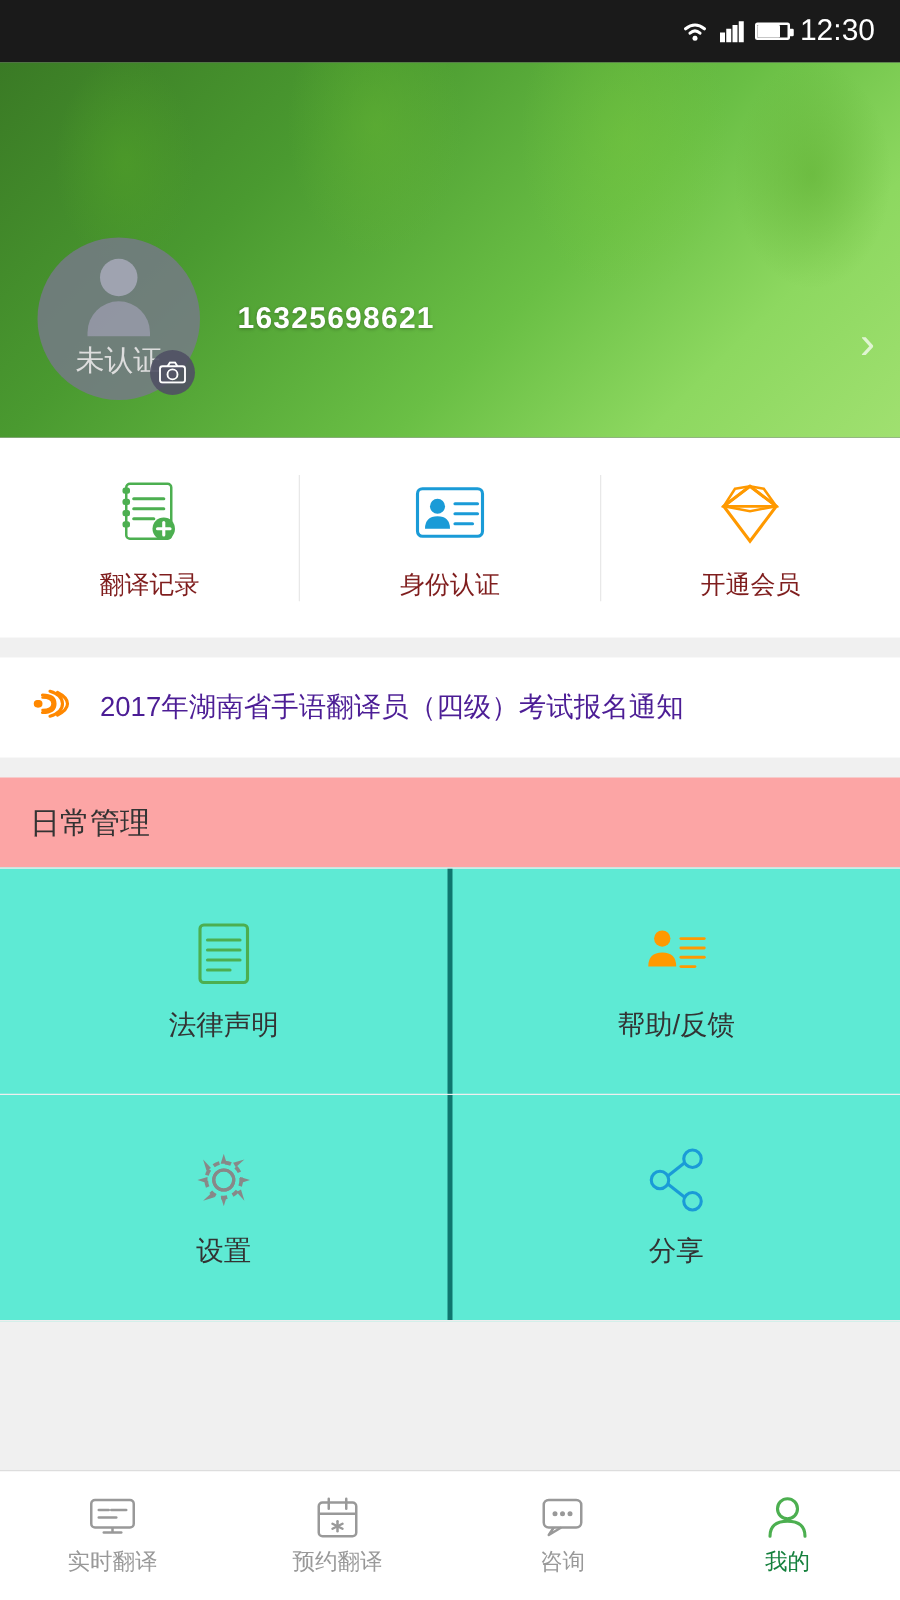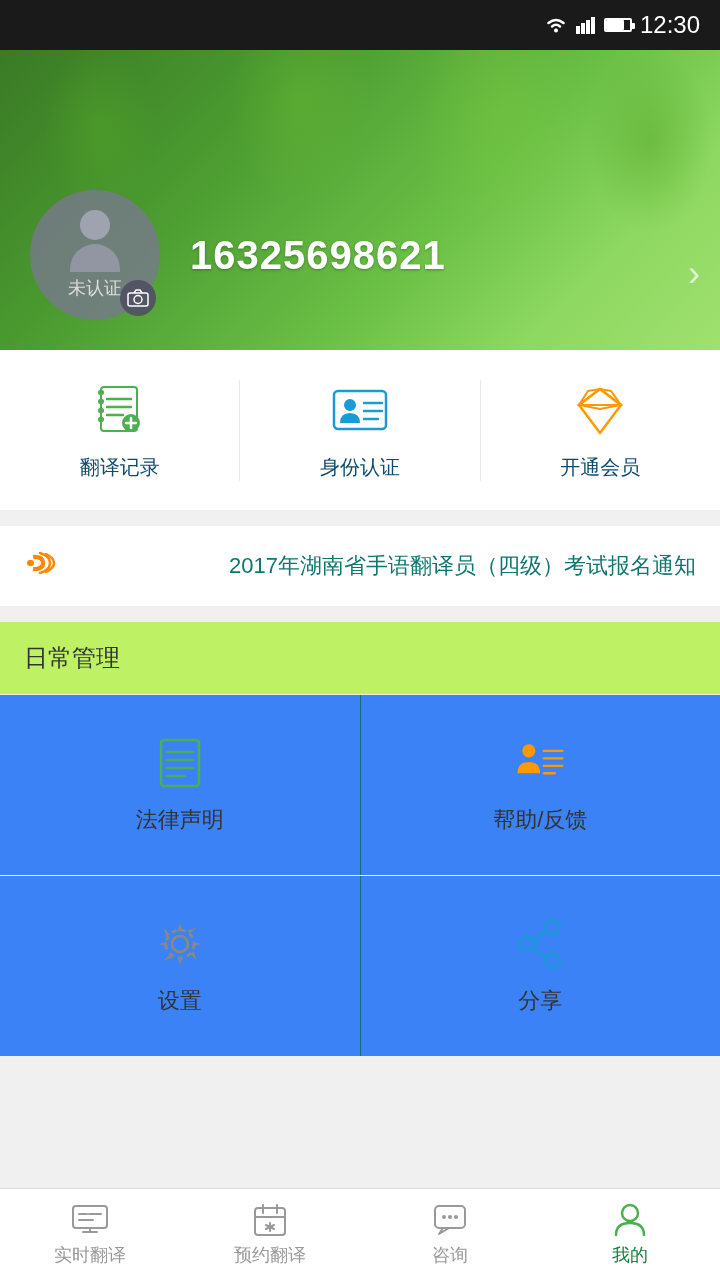--- a/index.html
+++ b/index.html
@@ -119,41 +119,41 @@
       margin: 0 auto 4px;
     }
     .avatar-body {
       width: 50px;
       height: 28px;
       border-radius: 25px 25px 0 0;
       background: rgba(160,160,180,0.7);
     }
     .avatar-label {
       color: #ddd;
-      font-size: 18px;
+      font-size: 23px;
       margin-top: 4px;
     }
     .camera-btn {
       position: absolute;
       bottom: 4px;
       right: 4px;
       width: 36px;
       height: 36px;
       border-radius: 50%;
       background: rgba(80,80,100,0.9);
       display: flex;
       align-items: center;
       justify-content: center;
     }
     .profile-info {
       flex: 1;
     }
     .profile-phone {
       color: white;
-      font-size: 40px;
+      font-size: 24px;
       font-weight: 600;
       text-shadow: 0 1px 3px rgba(0,0,0,0.3);
       letter-spacing: 1px;
     }
     .profile-id-row {
       display: flex;
       align-items: center;
       gap: 10px;
       margin-top: 8px;
     }
@@ -196,99 +196,98 @@
     }
     .qa-icon {
       width: 60px;
       height: 60px;
       display: flex;
       align-items: center;
       justify-content: center;
     }
     .qa-label {
       font-size: 20px;
-      color: #0c4a6e;
+      color: #7f1d1d;
     }
 
     
     .announcement {
       background: white;
       margin-top: 16px;
       height: 80px;
       display: flex;
       align-items: center;
       padding: 0 24px;
       gap: 20px;
     }
     .sound-icon {
       color: #ff8800;
       font-size: 28px;
       flex-shrink: 0;
     }
     .announcement-text {
       font-size: 22px;
-      color: #0f766e;
+      color: #4c1d95;
       flex: 1;
-      text-align: right;
     }
 
     
     .section-header {
-      background: #bef264;
+      background: #fca5a5;
       margin-top: 16px;
       padding: 20px 24px;
     }
     .section-title {
       font-size: 24px;
       color: #333;
       font-weight: 500;
     }
 
     
     .mgmt-grid {
-      background: #3b82f6;
+      background: #5eead4;
       border-top: 1px solid #eee;
     }
     .mgmt-row {
       display: flex;
       border-bottom: 1px solid #eee;
     }
     .mgmt-item {
       flex: 1;
       display: flex;
       flex-direction: column;
       align-items: center;
       justify-content: center;
       padding: 40px 20px;
       gap: 14px;
       cursor: pointer;
     }
     .mgmt-item + .mgmt-item {
-      border-left: 1px solid #0f766e;
+      border-left: 4px solid #0f766e;
       justify-content: center;
     }
     .mgmt-icon {
       width: 56px;
       height: 56px;
       display: flex;
       align-items: center;
       justify-content: center;
     }
     .mgmt-label {
       font-size: 22px;
       color: #333;
     }
 
     
     .bottom-nav {
       position: fixed;
       bottom: 0;
       left: 0;
       width: 720px;
-      height: 92px;
+      height: 104px;
       background: white;
       border-top: 1px solid #ddd;
       display: flex;
     }
     .nav-item {
       flex: 1;
       display: flex;
       flex-direction: column;
       align-items: center;
       justify-content: center;

